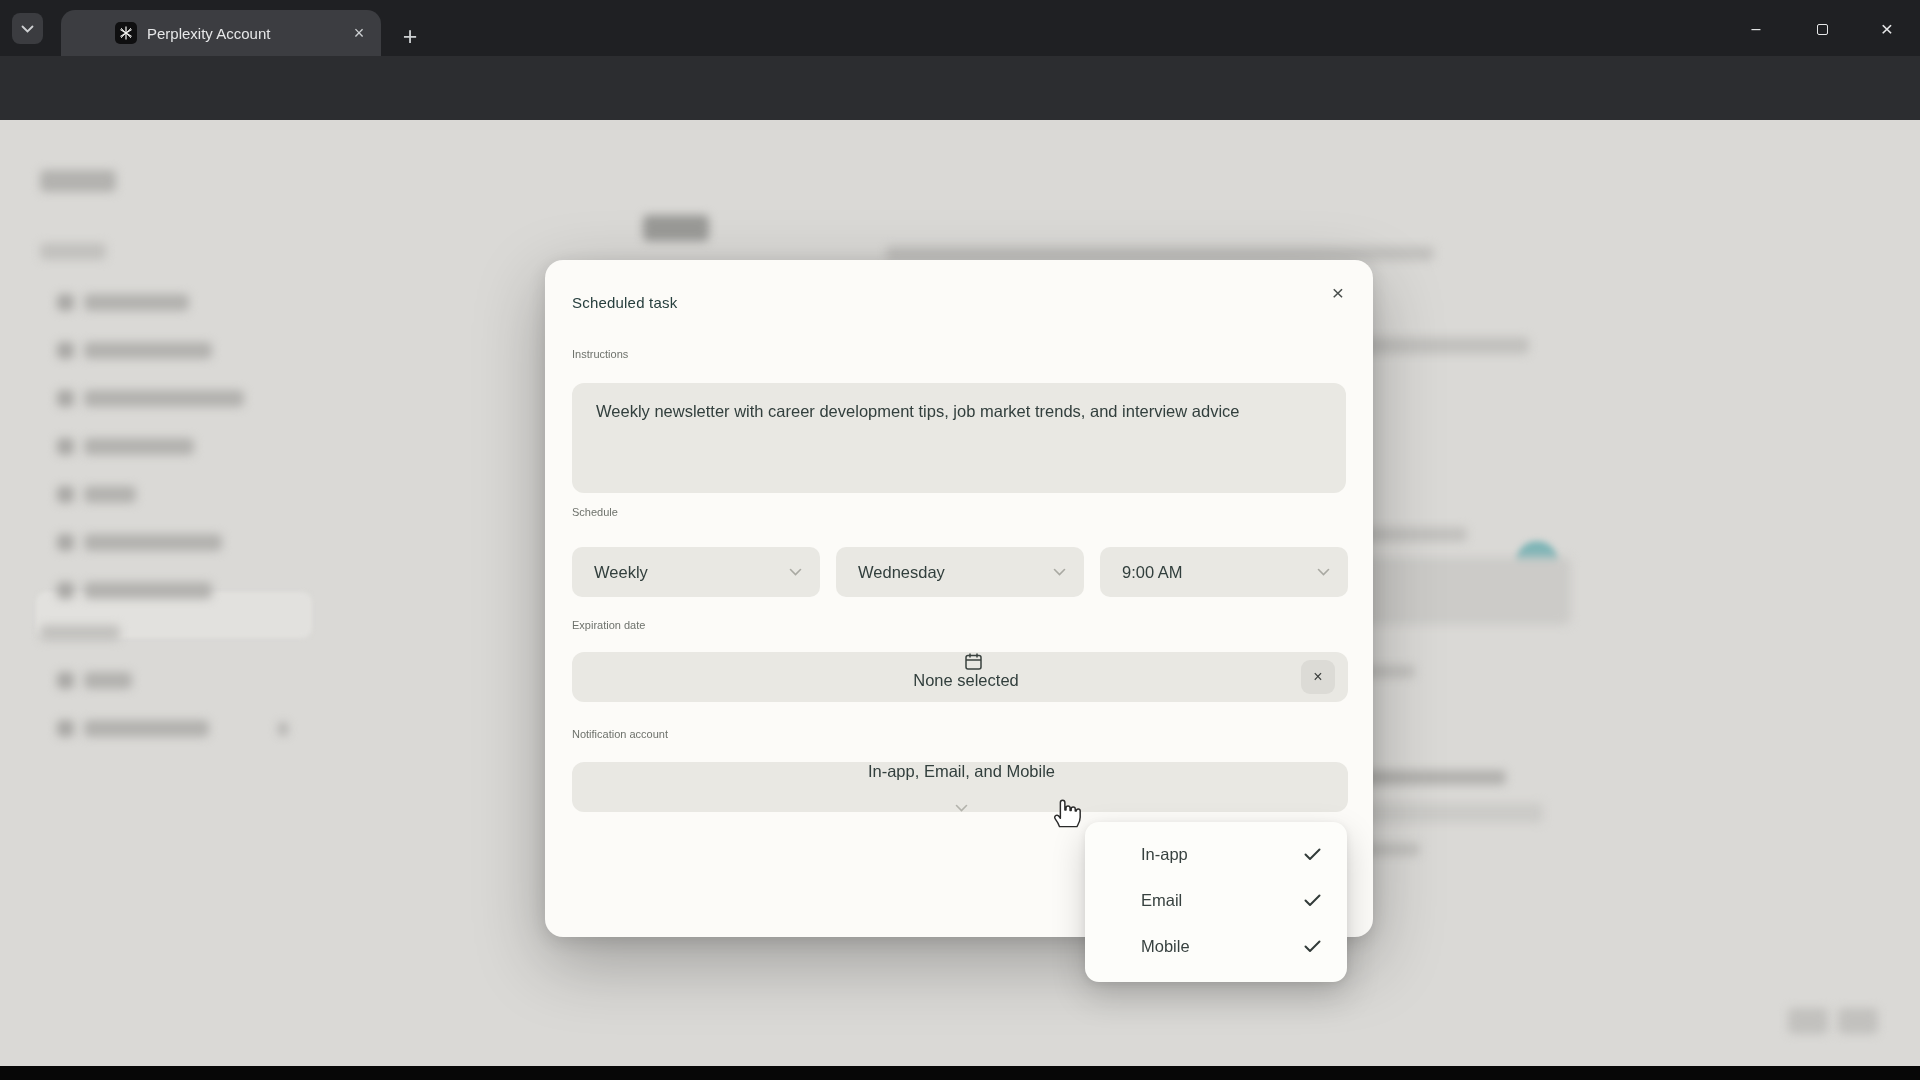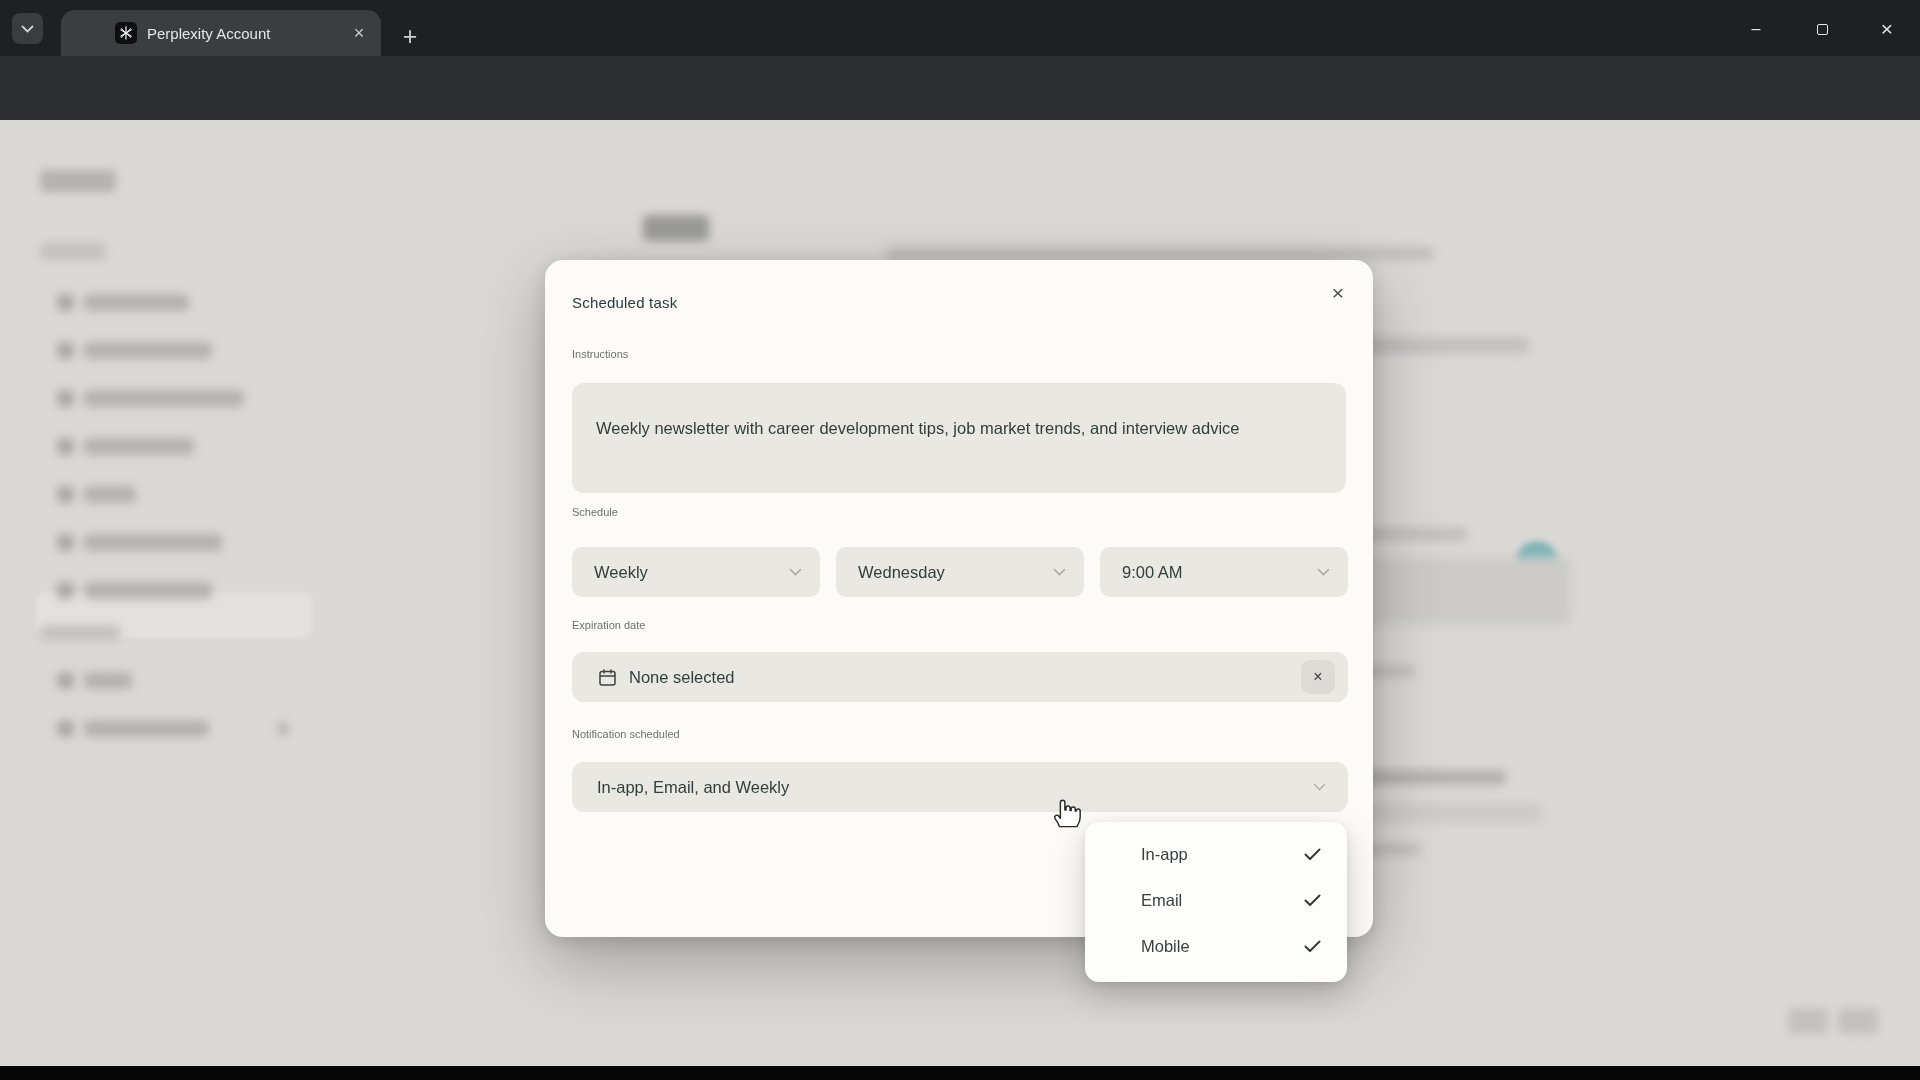--- a/index.html
+++ b/index.html
@@ -57,27 +57,27 @@
   .botbar { position:absolute; left:0; top:1066px; width:1920px; height:14px; background:#070707; }
 
   
   .modal { position:absolute; left:545px; top:260px; width:828px; height:677px; background:#fcfbf8;
            border-radius:18px; box-shadow:0 24px 70px rgba(0,0,0,.28), 0 4px 18px rgba(0,0,0,.12); }
   .mclose { position:absolute; left:781px; top:21px; width:24px; height:24px; color:#4a4f4d;
             font-size:21px; line-height:24px; text-align:center; }
   .mtitle { position:absolute; left:27px; top:34px; font-size:15px; color:#263e3d; letter-spacing:.2px; }
   .flabel { position:absolute; left:27px; font-size:11px; color:#6e726c; }
   .tarea { position:absolute; left:27px; top:123px; width:774px; height:110px; border-radius:12px;
-           background:#e9e8e3; padding:32px 24px; }
+           background:#e9e8e3; padding:15px 24px; }
   .tarea .txt { font-size:16.5px; line-height:27px; color:#323f3d; max-width:648px; }
   .selrow { position:absolute; top:287px; height:50px; width:248px; border-radius:10px; background:#e9e8e3;
             display:flex; align-items:center; justify-content:space-between; padding:0 18px 0 22px; }
   .selrow .val { font-size:16.5px; color:#323f3d; }
   .field { position:absolute; left:27px; width:776px; height:50px; border-radius:12px; background:#e9e8e3;
-           display:flex; align-items:center; }
+           display:flex; align-items:center;flex-direction:column; }
   .field .val { font-size:16.5px; color:#323f3d; }
   .clearbtn { position:absolute; right:13px; top:8px; width:34px; height:34px; border-radius:9px;
               background:#dcdbd6; color:#3a3e3c; font-size:16px; line-height:34px; text-align:center; }
   .chev { flex:0 0 auto; }
 
   
   .pmenu { position:absolute; left:1085px; top:822px; width:262px; height:160px; background:#fdfdfa;
            border-radius:14px; box-shadow:0 14px 34px rgba(0,0,0,.18), 0 2px 8px rgba(0,0,0,.08);
            padding-top:9px; }
   .pitem { height:46px; display:flex; align-items:center; justify-content:space-between;
@@ -240,23 +240,23 @@
       <svg style="margin-left:26px;" width="19" height="19" viewBox="0 0 19 19">
           <g stroke="#3a423f" stroke-width="1.5" fill="none">
             <rect x="2" y="3.5" width="15" height="13.5" rx="2"></rect>
             <path d="M6 1.5v4M13 1.5v4M2 8h15"></path>
           </g>
         </svg>
       <span class="val" style="margin-left:12px;">None selected</span>
       <span class="clearbtn">×</span>
     </div>
 
-    <div class="flabel" style="top:468px;">Notification scheduled</div>
+    <div class="flabel" style="top:468px;">Notification account</div>
     <div class="field" style="top:502px; justify-content:space-between; padding:0 22px 0 25px;">
-      <span class="val">In-app, Email, and Weekly</span>
+      <span class="val">In-app, Email, and Mobile</span>
       <svg class="chev" width="13" height="8" viewBox="0 0 13 8">
           <path d="M1.5 1.5l5 5 5-5" fill="none" stroke="#b3b3ac" stroke-width="1.6" stroke-linecap="round"></path>
         </svg>
     </div>
   </div>
 
   <div class="pmenu">
     <div class="pitem">
       <span class="lab">In-app</span>
       <svg width="17" height="13" viewBox="0 0 17 13">

